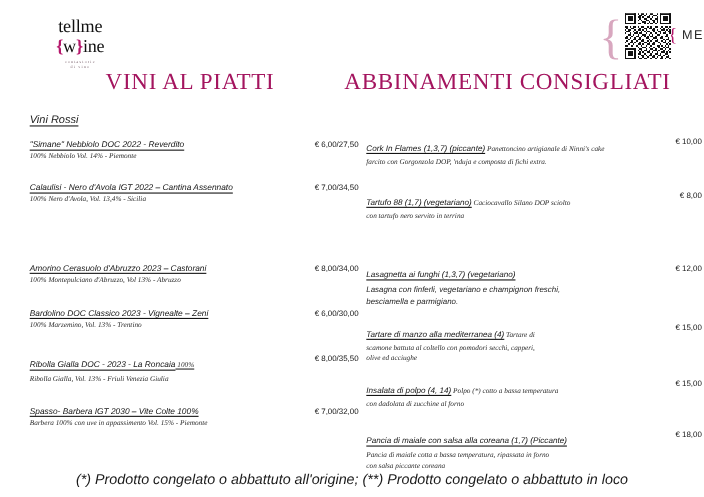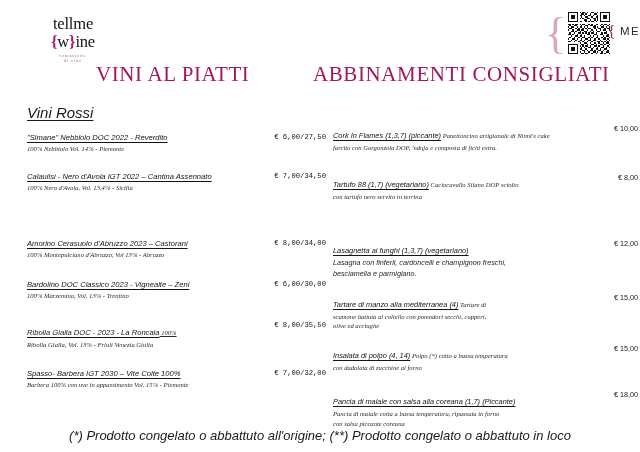--- a/index.html
+++ b/index.html
@@ -113,21 +113,21 @@
     font-size: 21px;
   }
 
   
   .col-left  { position: absolute; left: 27px;  width: 300px; }
   .col-right { position: absolute; left: 333px; width: 307px; }
 
   .subhead {
     font-family: "Liberation Sans", sans-serif;
     font-style: italic;
-    font-size: 15px;
+    font-size: 10px;
     color: #1a1a1a;
     text-decoration: underline;
     text-underline-offset: 2px;
     margin-bottom: 12px;
   }
 
   .entry {
     position: relative;
     margin-bottom: 11px;
   }
@@ -168,21 +168,21 @@
   }
   .e-price {
     position: absolute;
     right: 0;
     top: 0;
     font-family: "Liberation Sans", sans-serif;
     font-size: 7.2px;
     color: #141414;
     white-space: nowrap;
   }
-  .col-left .e-price  { right: 1px; font-family: Liberation Mono, monospace; }
+  .col-left .e-price  { right: 1px; }
   .col-right .e-price { right: 2px; }
 
   
   .dish-name {
     font-family: "Liberation Sans", sans-serif;
     font-style: italic;
     font-size: 7.4px;
     color: #141414;
     text-decoration: underline;
     text-underline-offset: 1.5px;
@@ -547,21 +547,21 @@
     </div>
   </div>
 
   <div class="col-right" style="top:239px;">
 
     <div class="entry" style="margin-bottom:13px;">
       <div class="entry-main">
         <div>
           <span class="dish-name">Lasagnetta ai funghi (1,3,7) (vegetariano)</span>
         </div>
-        <div class="e-desc-sans">Lasagna con finferli, cardoncelli e champignon freschi,</div>
+        <div class="e-desc-sans">Lasagna con finferli, vegetariano e champignon freschi,</div>
         <div class="e-desc-sans" style="margin-top:0;">besciamella e parmigiano.</div>
       </div>
       <div class="e-price">€ 12,00</div>
     </div>
 
     <div class="entry" style="margin-bottom:13px;">
       <div class="entry-main">
         <div>
           <span class="dish-name">Tartare di manzo alla mediterranea (4)</span><span class="e-inline-desc"> Tartare  di</span>
         </div>

